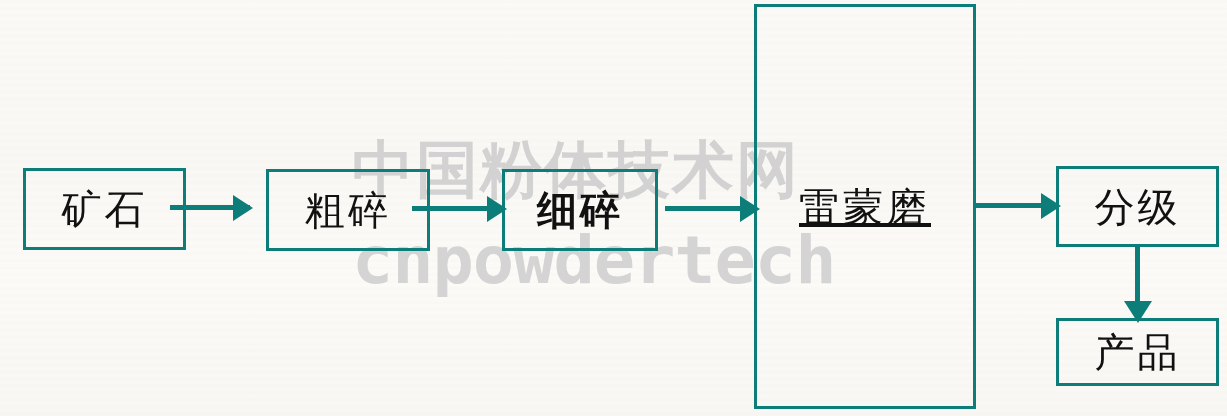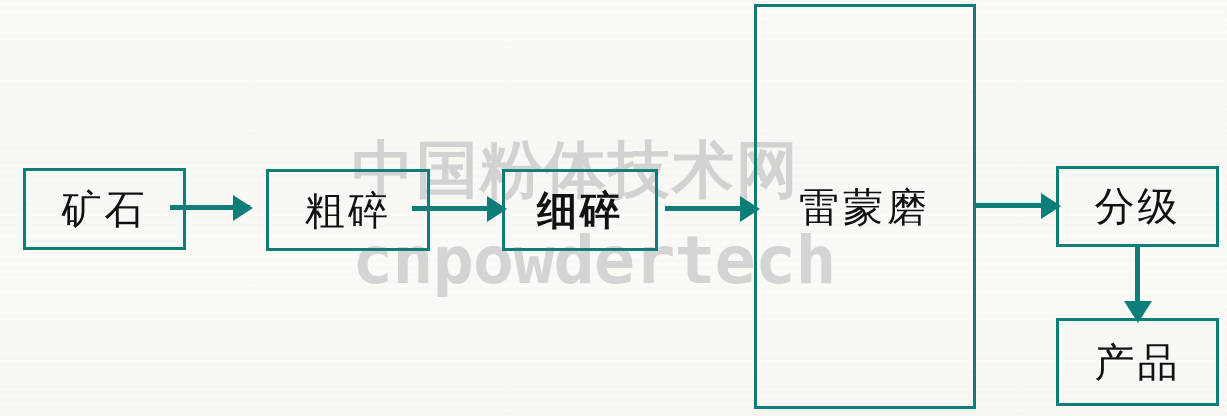--- a/index.html
+++ b/index.html
@@ -75,32 +75,33 @@
     font-size: 40px;
     line-height: 1.05;
     letter-spacing: 3px;
     color: #111111;
     white-space: nowrap;
   }
 
   #box-ore      { left: 8px;    top: 168px; width: 163px; height: 82px; margin-left: 15px; }
   #box-coarse   { left: 266px;  top: 169px; width: 164px; height: 82px; }
   #box-fine     { left: 502px;  top: 169px; width: 156px; height: 82px; font-weight: bold; }
-  #box-classify { left: 1056px; top: 166px; width: 163px; height: 81px; font-family: Liberation Serif, serif; }
-  #box-product  { left: 1056px; top: 318px; width: 163px; height: 88px; }
+  #box-classify { left: 1056px; top: 166px; width: 163px; height: 81px; }
+  #box-product  { left: 1056px; top: 318px; width: 163px; height: 68px; }
 
   #box-mills {
     left: 754px;
     top: 4px;
     width: 222px;
     height: 405px;
     flex-direction: column;
     align-items: center;
     justify-content: space-evenly;
     padding: 10px 0;
+    text-decoration: underline;
   }
   #box-mills .label {
     font-size: 40px;
     letter-spacing: 4px;
   }
 
   
   .arrow-h {
     position: absolute;
     height: 5px;

